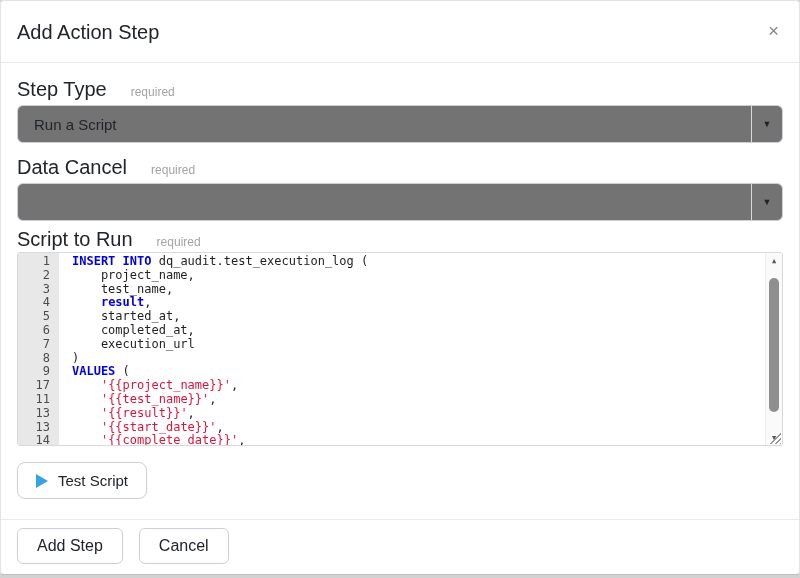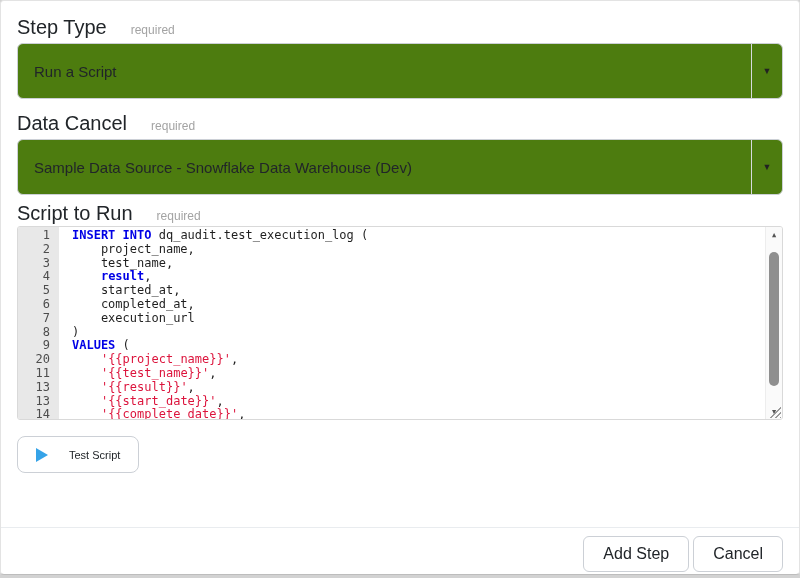--- a/index.html
+++ b/index.html
@@ -31,23 +31,23 @@
   }
 
   
   .modal-body { padding:16px; flex:1 1 auto; }
 
   .field-label-row { display:flex; align-items:baseline; }
   .field-label { font-size:20px; color:#212529; line-height:20px; }
   .required-badge { font-size:12px; color:#a3a3a3; margin-left:24px; }
 
   .select-box {
-    margin-top:6px; height:56px;
+    margin-top:6px; height:38px;
     border:1px solid #ccd0d6; border-radius:6px;
-    background:#4d7c0f; display:flex; align-items:center;
+    background:#737373; display:flex; align-items:center;
     cursor:pointer; overflow:hidden;
   }
   .select-value { font-size:15px; color:#212529; padding-left:16px; white-space:nowrap; }
   .select-caret-box {
     margin-left:auto; align-self:stretch; width:31px;
     border-left:1px solid #d7dadd;
     display:flex; align-items:center; justify-content:center;
   }
   .select-caret { font-size:9px; color:#222; }
 
@@ -91,52 +91,58 @@
   .resize-grip {
     position:absolute; right:1px; bottom:1px; width:12px; height:12px;
     background:repeating-linear-gradient(135deg, transparent, transparent 2px, #9a9a9a 2px, #9a9a9a 3.4px);
     clip-path:polygon(100% 0, 100% 100%, 0 100%);
     cursor:nwse-resize;
   }
 
   
   .test-script-btn {
     margin-top:16px;
-    display:inline-flex; align-items:center; gap:21px;
+    display:inline-flex; align-items:center; gap:10px;
     height:37px; padding:0 18px;
     background:#fff; border:1px solid #ccd0d6; border-radius:8px;
-    font-size:11px; color:#212529; cursor:pointer;
+    font-size:15px; color:#212529; cursor:pointer;
     font-family:"Liberation Sans", sans-serif;
   }
   .play-icon {
     width:0; height:0;
     border-left:12px solid var(--play-color);
     border-top:7px solid transparent;
     border-bottom:7px solid transparent;
   }
 
   
   .modal-footer {
     margin-top:auto; flex:none;
     border-top:1px solid #e9ecef;
-    padding:8px 16px 2px;
-    display:flex; justify-content:flex-end; align-items:flex-start; gap:4px;
+    padding:8px 16px 10px;
+    display:flex; align-items:flex-start; gap:16px;
   }
   .footer-btn {
     height:36px; padding:0 19px;
     background:#fff; border:1px solid #ccd0d6; border-radius:6px;
     font-size:16px; color:#212529; cursor:pointer;
     font-family:"Liberation Sans", sans-serif;
   }
 </style>
 </head>
 <body>
 
 <div class="modal">
 
+  <div class="modal-header">
+    <div class="modal-title">Add Action Step</div>
+    <button class="close-btn">
+      <span>×</span>
+    </button>
+  </div>
 
   <div class="modal-body">
 
     
     <div class="field-group">
       <div class="field-label-row">
         <span class="field-label">Step Type</span>
         <span class="required-badge">required</span>
       </div>
       <div class="select-box">
@@ -147,21 +153,20 @@
       </div>
     </div>
 
     
     <div class="field-group group-2">
       <div class="field-label-row">
         <span class="field-label">Data Cancel</span>
         <span class="required-badge">required</span>
       </div>
       <div class="select-box">
-        <span class="select-value">Sample Data Source - Snowflake Data Warehouse (Dev)</span>
         <span class="select-caret-box">
           <span class="select-caret">▼</span>
         </span>
       </div>
     </div>
 
     
     <div class="field-group group-3">
       <div class="field-label-row">
         <span class="field-label">Script to Run</span>
@@ -202,21 +207,21 @@
               </div>
               <div class="code-row">
                 <span class="gutter-num">8</span>
                 <span class="code-text"><span class="tok-pl">)</span></span>
               </div>
               <div class="code-row">
                 <span class="gutter-num">9</span>
                 <span class="code-text"><span class="tok-kw">VALUES</span><span class="tok-pl"> (</span></span>
               </div>
               <div class="code-row">
-                <span class="gutter-num">20</span>
+                <span class="gutter-num">17</span>
                 <span class="code-text"><span class="tok-pl">    </span><span class="tok-str">'{{project_name}}'</span><span class="tok-pl">,</span></span>
               </div>
               <div class="code-row">
                 <span class="gutter-num">11</span>
                 <span class="code-text"><span class="tok-pl">    </span><span class="tok-str">'{{test_name}}'</span><span class="tok-pl">,</span></span>
               </div>
               <div class="code-row">
                 <span class="gutter-num">13</span>
                 <span class="code-text"><span class="tok-pl">    </span><span class="tok-str">'{{result}}'</span><span class="tok-pl">,</span></span>
               </div>

